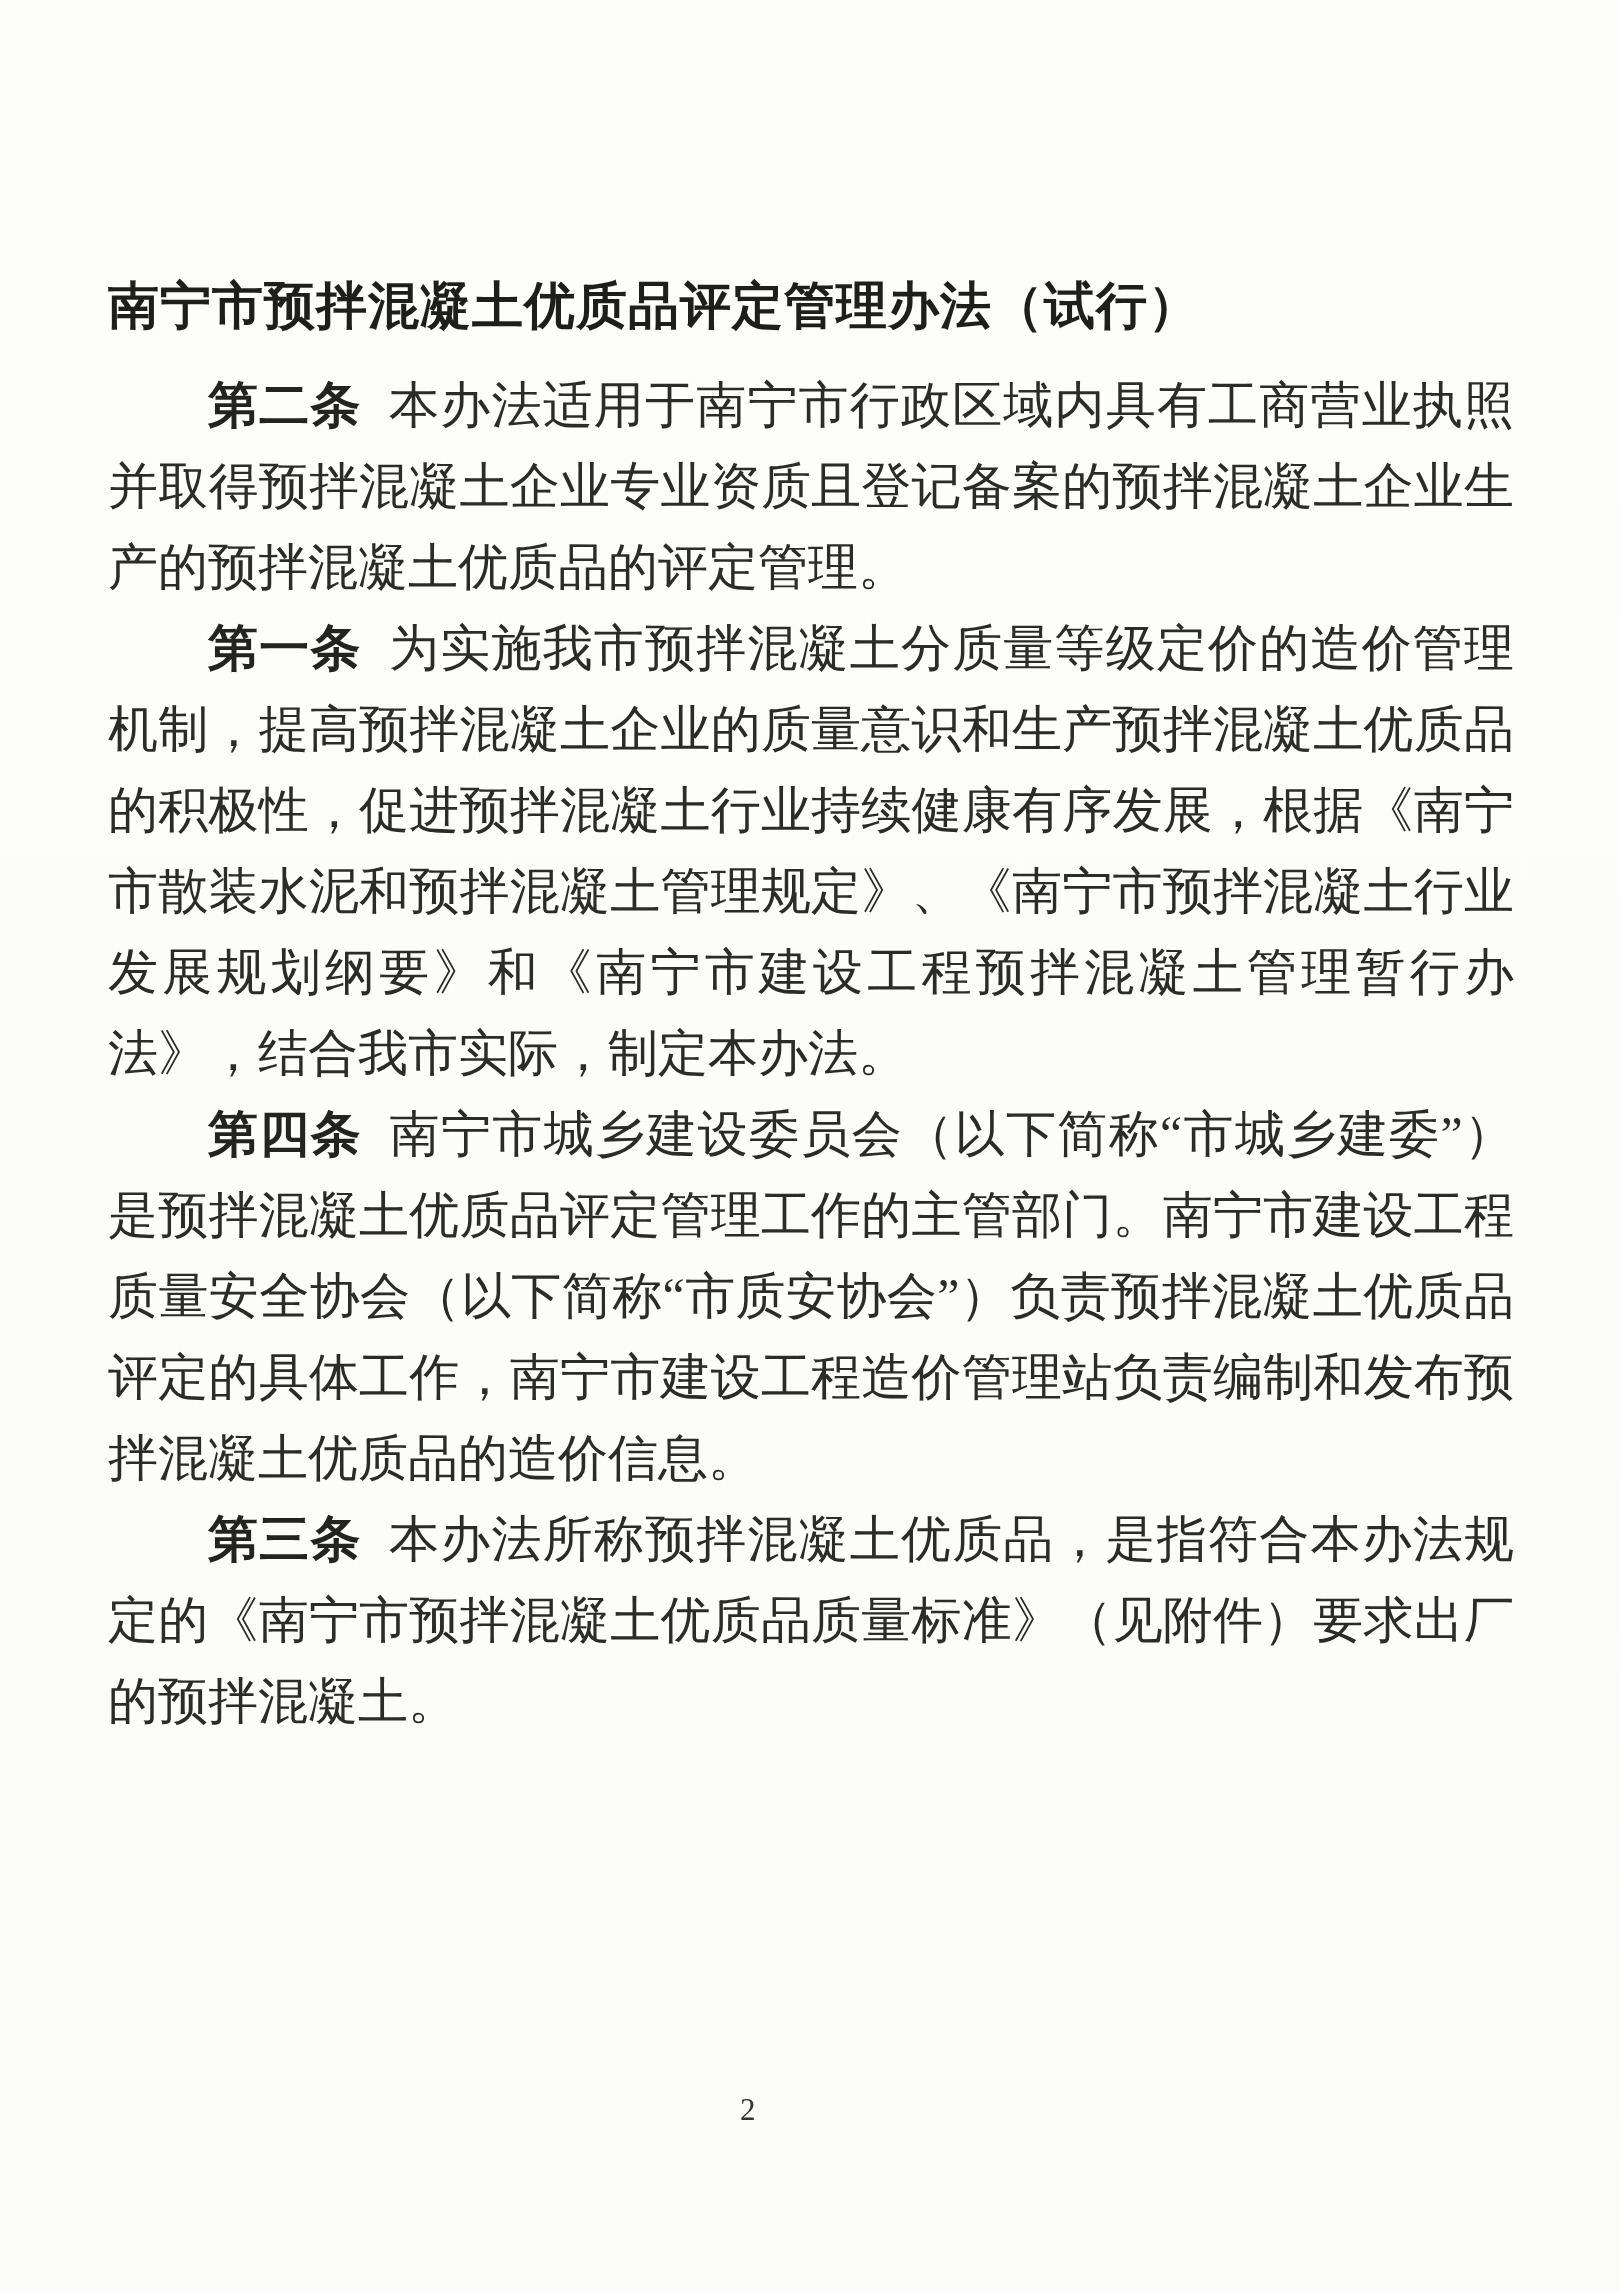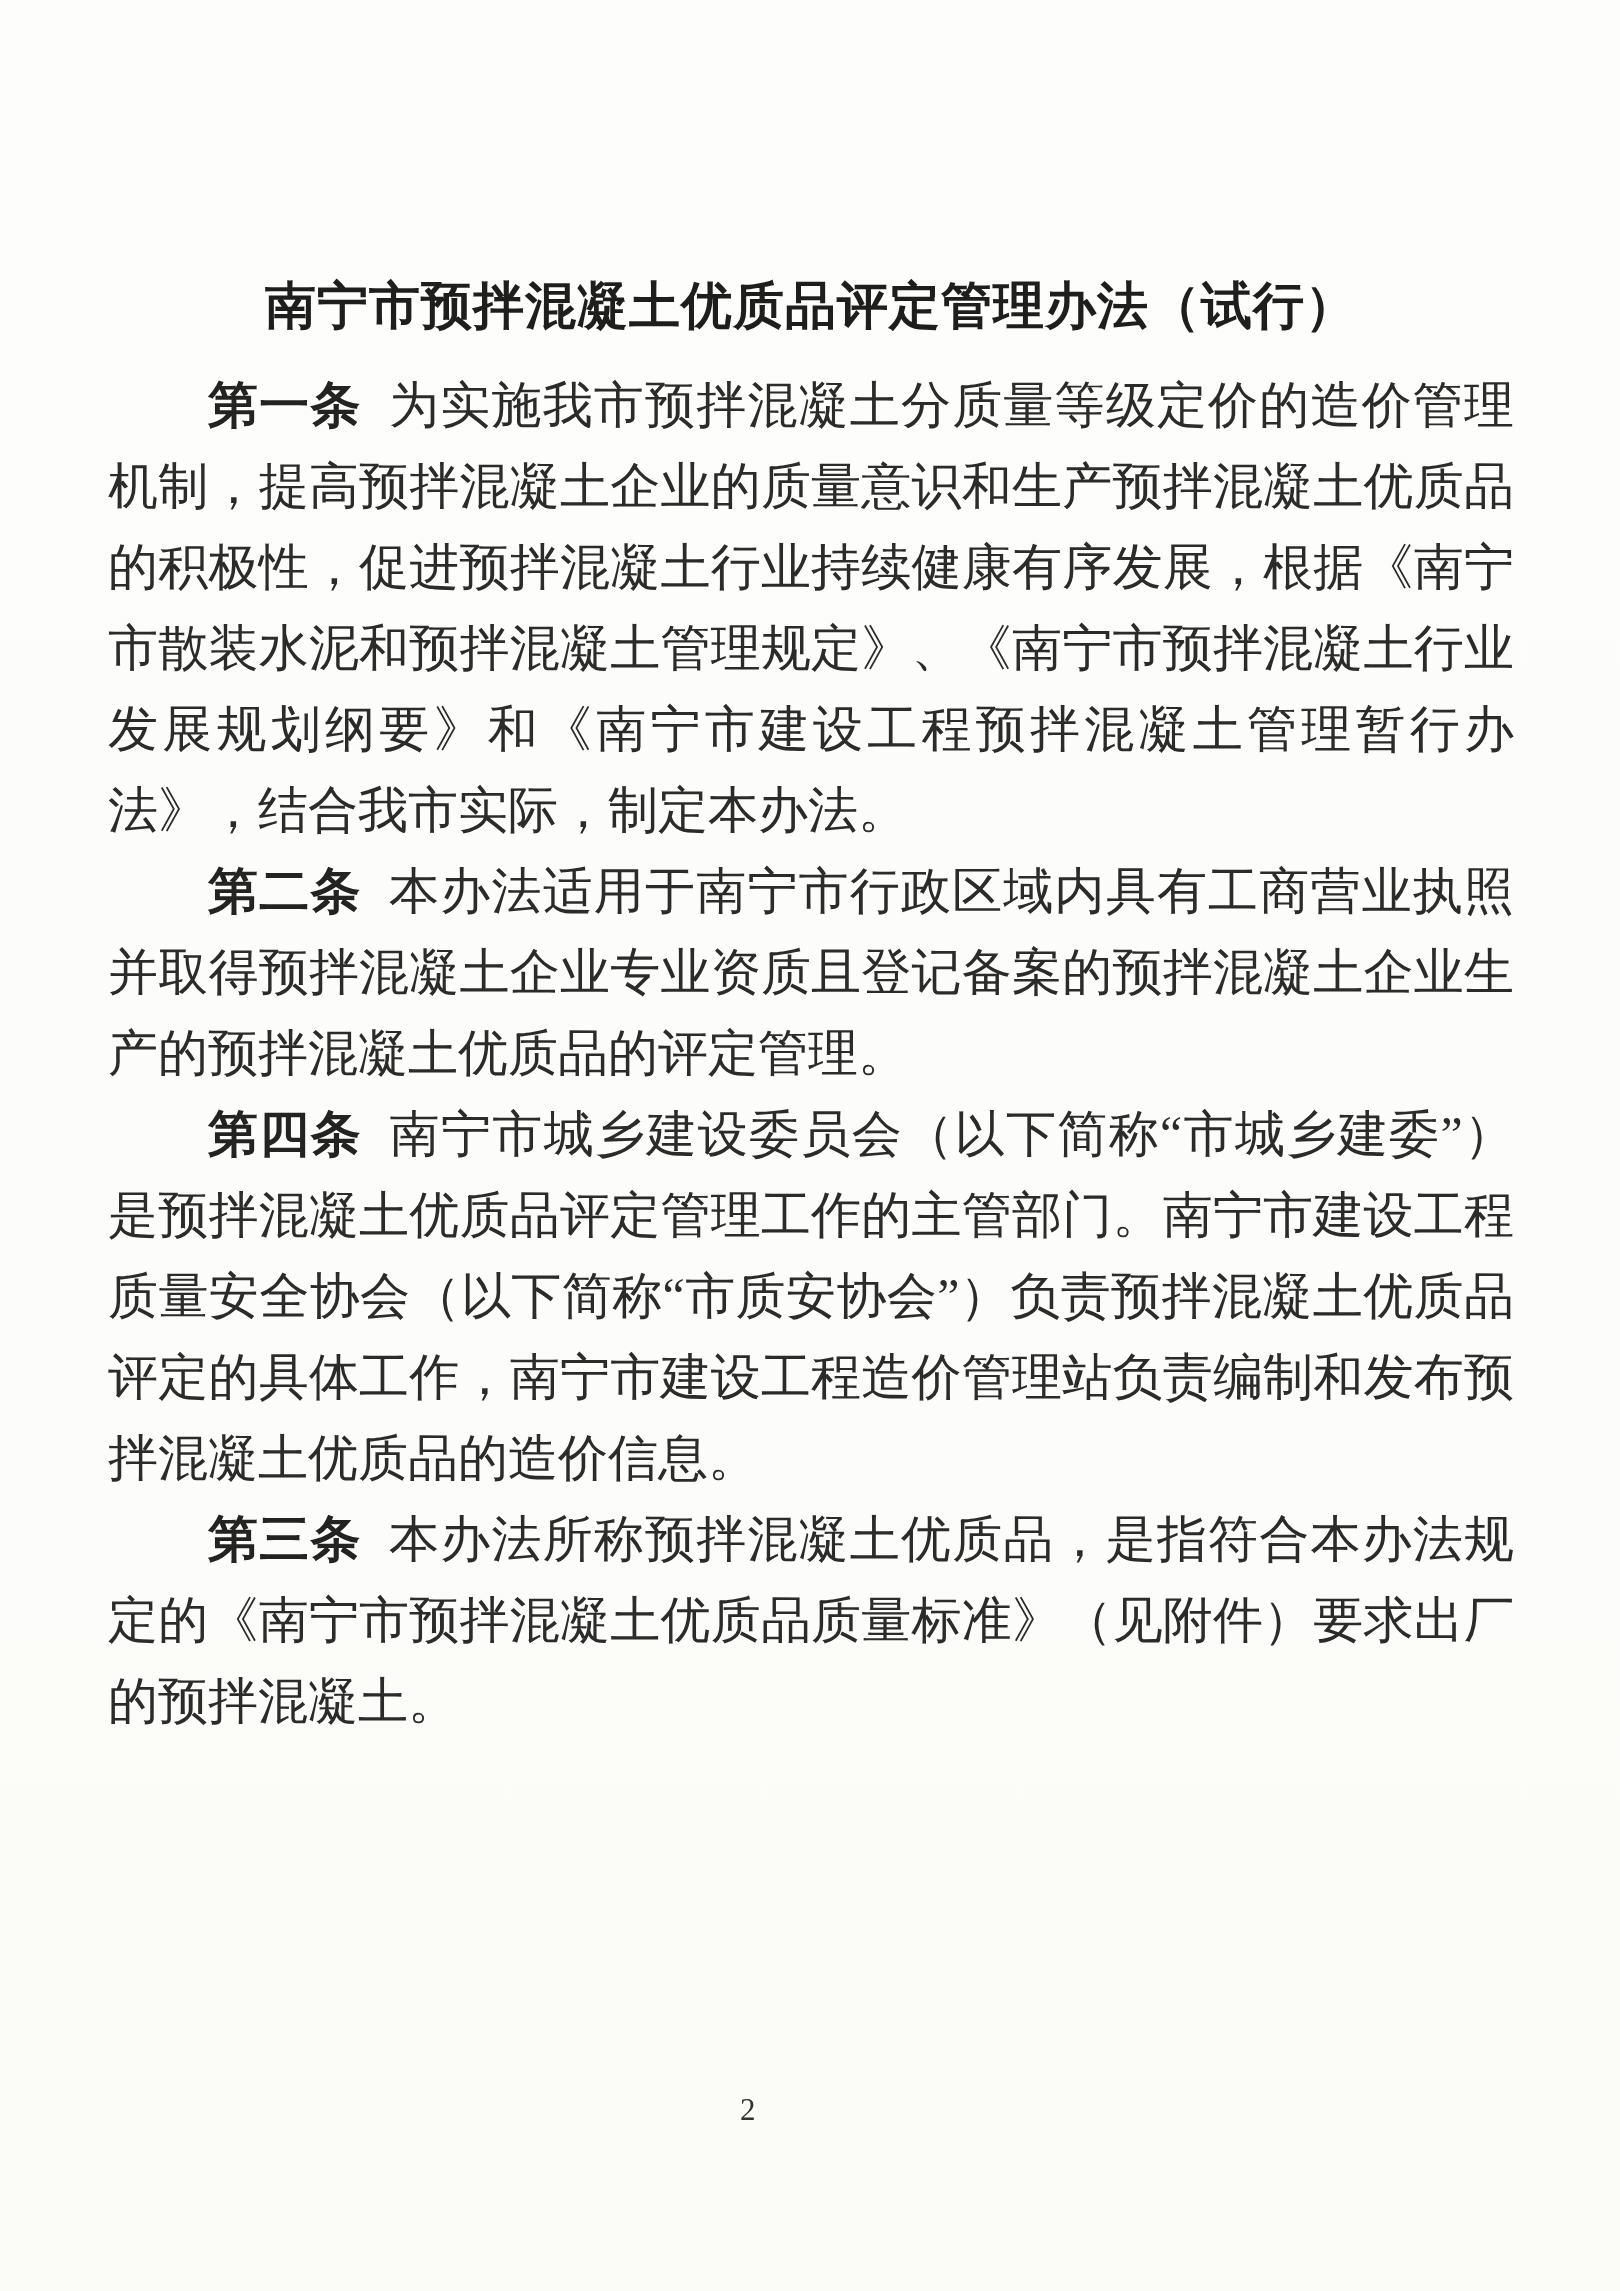--- a/index.html
+++ b/index.html
@@ -16,21 +16,20 @@
     box-sizing: border-box;
     padding: 272px 106px 0 108px;
     font-family: "Liberation Serif", "DejaVu Serif", serif;
     color: #262624;
     overflow: hidden;
   }
   .doc-title {
     font-size: 51px;
     line-height: 69px;
     font-weight: bold;
-    text-align: center;
     letter-spacing: 1px;
     color: #1e1e1c;
     white-space: nowrap;
   }
   .chapter-heading {
     margin-top: 139px;
     font-size: 47px;
     line-height: 55px;
     text-align: center;
     font-weight: bold;
@@ -69,25 +68,25 @@
 <body>
 
 <div class="page">
 
   <div class="doc-title">南宁市预拌混凝土优质品评定管理办法（试行）</div>
 
 
   <div class="doc-body">
 
     <p class="article">
-      <span class="article-label">第一条</span><span>为实施我市预拌混凝土分质量等级定价的造价管理机制，提高预拌混凝土企业的质量意识和生产预拌混凝土优质品的积极性，促进预拌混凝土行业持续健康有序发展，根据《南宁市散装水泥和预拌混凝土管理规定》、《南宁市预拌混凝土行业发展规划纲要》和《南宁市建设工程预拌混凝土管理暂行办法》，结合我市实际，制定本办法。</span>
+      <span class="article-label">第二条</span><span>本办法适用于南宁市行政区域内具有工商营业执照并取得预拌混凝土企业专业资质且登记备案的预拌混凝土企业生产的预拌混凝土优质品的评定管理。</span>
     </p>
 
     <p class="article">
-      <span class="article-label">第二条</span><span>本办法适用于南宁市行政区域内具有工商营业执照并取得预拌混凝土企业专业资质且登记备案的预拌混凝土企业生产的预拌混凝土优质品的评定管理。</span>
+      <span class="article-label">第一条</span><span>为实施我市预拌混凝土分质量等级定价的造价管理机制，提高预拌混凝土企业的质量意识和生产预拌混凝土优质品的积极性，促进预拌混凝土行业持续健康有序发展，根据《南宁市散装水泥和预拌混凝土管理规定》、《南宁市预拌混凝土行业发展规划纲要》和《南宁市建设工程预拌混凝土管理暂行办法》，结合我市实际，制定本办法。</span>
     </p>
 
     <p class="article">
       <span class="article-label">第四条</span><span>南宁市城乡建设委员会（以下简称“市城乡建委”）是预拌混凝土优质品评定管理工作的主管部门。南宁市建设工程质量安全协会（以下简称“市质安协会”）负责预拌混凝土优质品评定的具体工作，南宁市建设工程造价管理站负责编制和发布预拌混凝土优质品的造价信息。</span>
     </p>
 
     <p class="article">
       <span class="article-label">第三条</span><span>本办法所称预拌混凝土优质品，是指符合本办法规定的《南宁市预拌混凝土优质品质量标准》（见附件）要求出厂的预拌混凝土。</span>
     </p>
 

